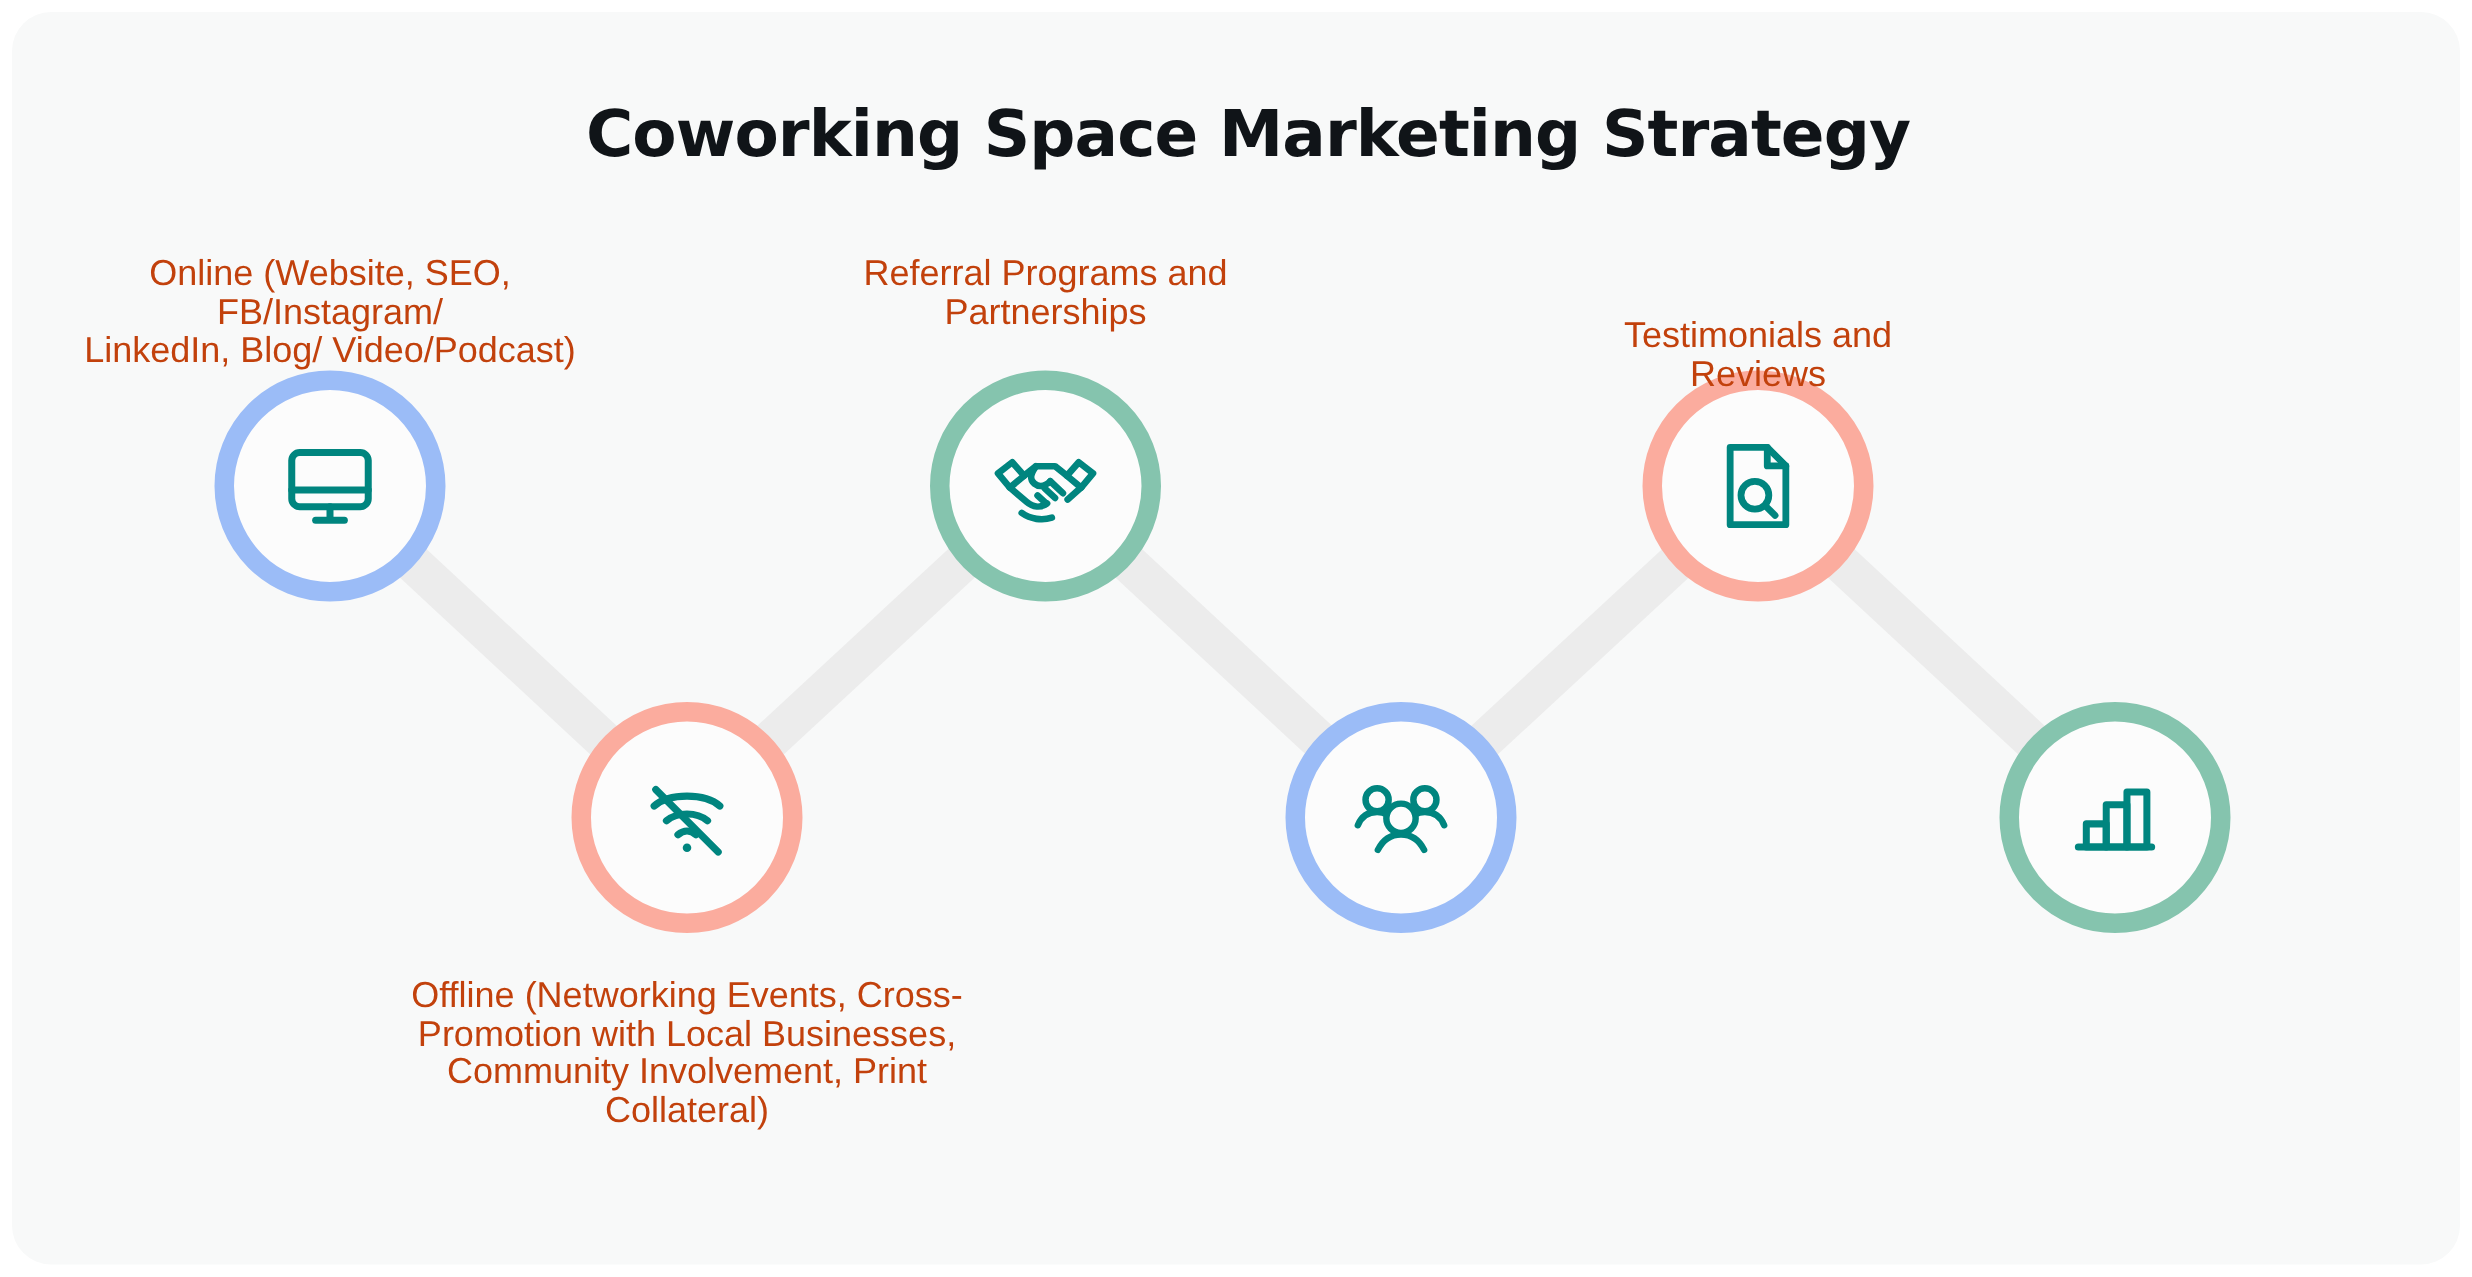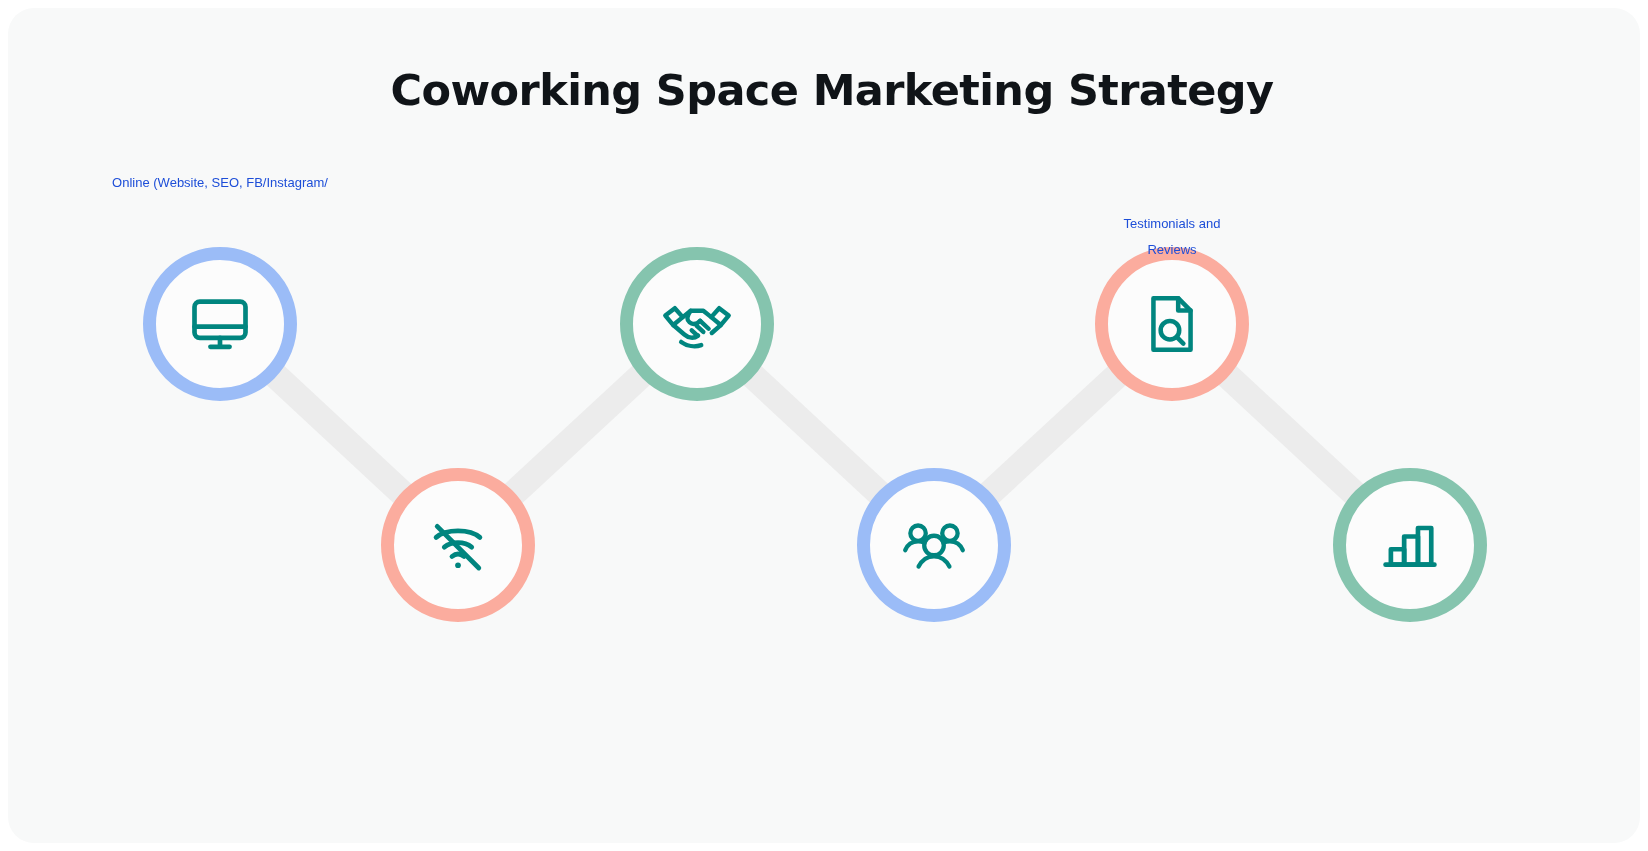--- a/index.html
+++ b/index.html
@@ -72,23 +72,23 @@
   .node.green  { border-color: #85c4ae; }
   .node.coral  { border-color: #fbac9e; }
 
   .node svg { display: block; }
 
   
   .label {
     position: absolute;
     text-align: center;
     font-family: "Liberation Sans", sans-serif;
-    font-size: 13px;
+    font-size: 24px;
     line-height: 25.5px;
-    color: #1d4ed8;
+    color: #c2410c;
   }
 </style>
 </head>
 <body>
 
 <div id="canvas">
   <div class="card">
 
     <div class="connector" style="left:212px; top:303px; width:328px; transform: rotate(42.9deg);"></div>
     <div class="connector" style="left:450px; top:524px; width:326px; transform: rotate(-42.8deg);"></div>
@@ -103,49 +103,60 @@
         <svg width="68" height="68" viewBox="0 0 64 64" fill="none" stroke="#00857f" stroke-width="4.4" stroke-linecap="round" stroke-linejoin="round">
           <rect x="8" y="11" width="48" height="34" rx="5"></rect>
           <line x1="8" y1="34.5" x2="56" y2="34.5"></line>
           <line x1="32" y1="45" x2="32" y2="53"></line>
           <line x1="23" y1="53.5" x2="41" y2="53.5"></line>
         </svg>
       </span>
     </div>
     <div class="label" style="left:22px; top:162px; width:380px;">
       <span>Online (Website, SEO, FB/Instagram/</span><br>
+      <span>LinkedIn, Blog/ Video/Podcast)</span>
     </div>
 
     <div class="node coral" style="left:373px; top:460px;">
       <span>
         <svg width="70" height="70" viewBox="0 0 64 64" fill="none" stroke="#00857f" stroke-width="4.4" stroke-linecap="round" stroke-linejoin="round">
           <path d="M12 25 C 21 17, 43 17, 52 25"></path>
           <path d="M19.5 34 C 26 28.5, 38 28.5, 44.5 34"></path>
           <path d="M26.5 42.5 C 30 39.5, 34 39.5, 37.5 42.5"></path>
           <circle cx="32" cy="50.5" r="2.6" fill="#00857f" stroke="none"></circle>
           <line x1="13" y1="15" x2="51" y2="53"></line>
         </svg>
       </span>
+    </div>
+    <div class="label" style="left:265px; top:643px; width:370px;">
+      <span>Offline (Networking Events, Cross-</span><br>
+      <span>Promotion with Local Businesses,</span><br>
+      <span>Community Involvement, Print</span><br>
+      <span>Collateral)</span>
     </div>
 
     <div class="node green" style="left:612px; top:239px;">
       <span>
         <svg width="76" height="76" viewBox="0 0 72 64" fill="none" stroke="#00857f" stroke-width="4.2" stroke-linecap="round" stroke-linejoin="round">
           <path d="M6 24 L15 17 L22.5 25.5 L13.5 33 Z"></path>
           <path d="M66 24 L57 17 L49.5 25.5 L58.5 33 Z"></path>
           <path d="M22.5 25.5 L30 19.5 L42 19.5 L49.5 25.5"></path>
           <path d="M30 19.5 C26 25, 26 28, 29 30.5 C32 33, 36 32, 39 29"></path>
           <path d="M39 29 L47 36.5"></path>
           <path d="M35.5 33.5 L42 39.5"></path>
           <path d="M31 38 L36.5 43"></path>
           <path d="M13.5 33 L24 42 C28 45.5, 33 46, 37 43"></path>
           <path d="M58.5 33 L50 40.5"></path>
           <path d="M21 49 C26.5 53, 34 54, 40 52"></path>
         </svg>
       </span>
+    </div>
+    <div class="label" style="left:539px; top:162px; width:300px;">
+      <span>Referral Programs and</span><br>
+      <span>Partnerships</span>
     </div>
 
     <div class="node blue" style="left:849px; top:460px;">
       <span>
         <svg width="74" height="74" viewBox="0 0 72 64" fill="none" stroke="#00857f" stroke-width="4.2" stroke-linecap="round" stroke-linejoin="round">
           <circle cx="20.5" cy="20.5" r="7.5"></circle>
           <path d="M8 37 C 10.5 31, 15 28.5, 20.5 28.5 C 23 28.5, 25 29, 26.8 30"></path>
           <circle cx="51.5" cy="20.5" r="7.5"></circle>
           <path d="M64 37 C 61.5 31, 57 28.5, 51.5 28.5 C 49 28.5, 47 29, 45.2 30"></path>
           <circle cx="36" cy="32.5" r="9.5"></circle>

